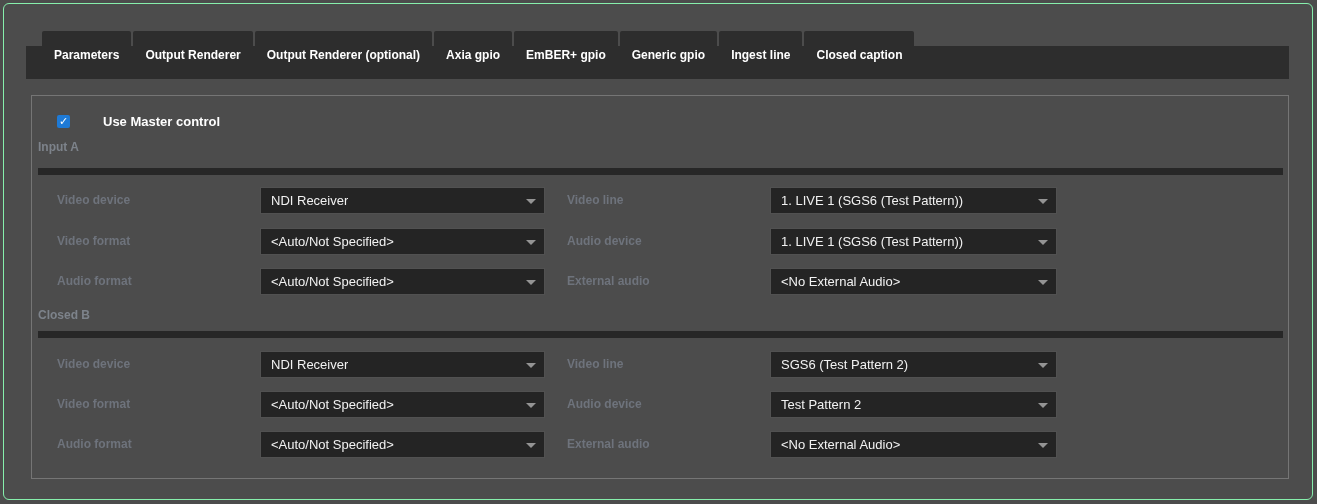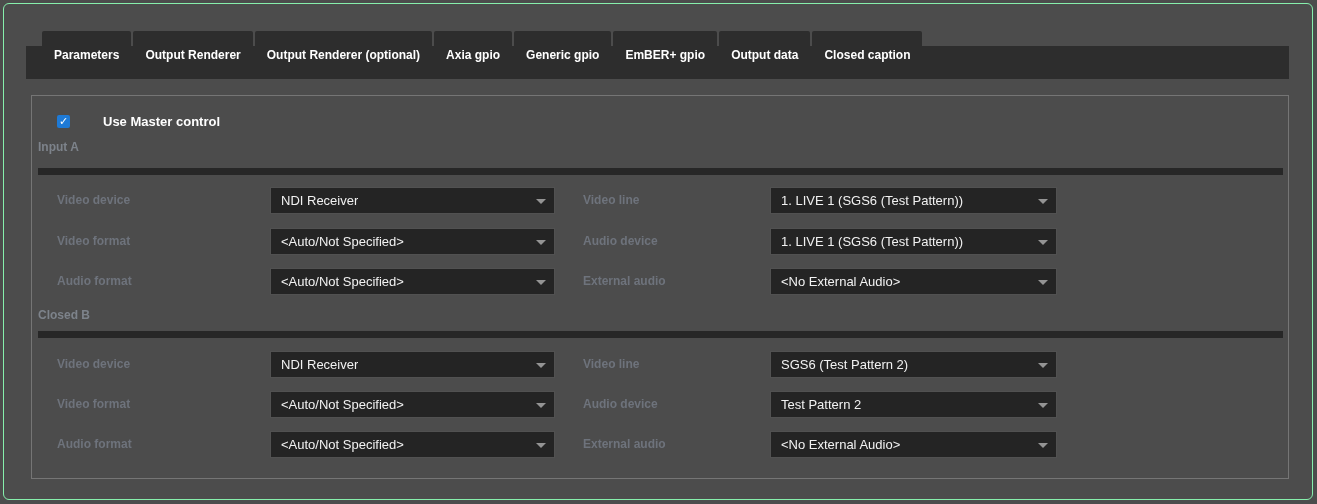--- a/index.html
+++ b/index.html
@@ -31,26 +31,26 @@
   .checkbox-label { margin-left:9px; color:#ffffff; font-size:13px; font-weight:bold;padding-left:24px; }
 
   .section-title { position:absolute; left:6px; color:#7d838b; font-size:12px;
                    font-weight:bold; }
   .divider { position:absolute; left:6px; width:1245px; height:7px; background:#272727; }
 
   .field-row { position:absolute; left:25px; width:1233px; height:27px; }
   .f-label { position:absolute; top:0; height:27px; line-height:27px;
              color:#6e737c; font-size:12px; font-weight:bold; white-space:nowrap; }
   .f-label.left  { left:0; }
-  .f-label.right { left:526px; }
+  .f-label.right { left:510px; }
 
   .dropdown { position:absolute; top:0; height:27px; background:#242424;
               border:1px solid #515151; display:flex; align-items:center;
               padding:0 24px 0 10px; cursor:pointer; }
-  .dropdown.c1 { left:213px; width:285px; }
+  .dropdown.c1 { left:203px; width:285px; }
   .dropdown.c2 { left:713px; width:287px; }
   .dd-value { color:#f2f2f2; font-size:13px; white-space:nowrap; overflow:hidden; }
   .dd-arrow { position:absolute; right:8px; top:11px; width:0; height:0;
               border-left:5px solid transparent; border-right:5px solid transparent;
               border-top:5px solid #949494; }
 
   .top-a1{top:91px}.top-a2{top:132px}.top-a3{top:172px}
   .top-b1{top:255px}.top-b2{top:295px}.top-b3{top:335px}
 </style>
 </head>
@@ -58,23 +58,23 @@
 
 <div class="window-frame">
 
   <div class="tab-strip-band"></div>
 
   <div class="tab-row">
     <div class="tab">Parameters</div>
     <div class="tab">Output Renderer</div>
     <div class="tab">Output Renderer (optional)</div>
     <div class="tab">Axia gpio</div>
+    <div class="tab">EmBER+ gpio</div>
     <div class="tab">Generic gpio</div>
-    <div class="tab">EmBER+ gpio</div>
-    <div class="tab">Output data</div>
+    <div class="tab">Ingest line</div>
     <div class="tab">Closed caption</div>
   </div>
 
   <div class="panel">
 
     <div class="checkbox-row">
       <div class="checkbox">
         <span class="check">✓</span>
       </div>
       <span class="checkbox-label">Use Master control</span>

